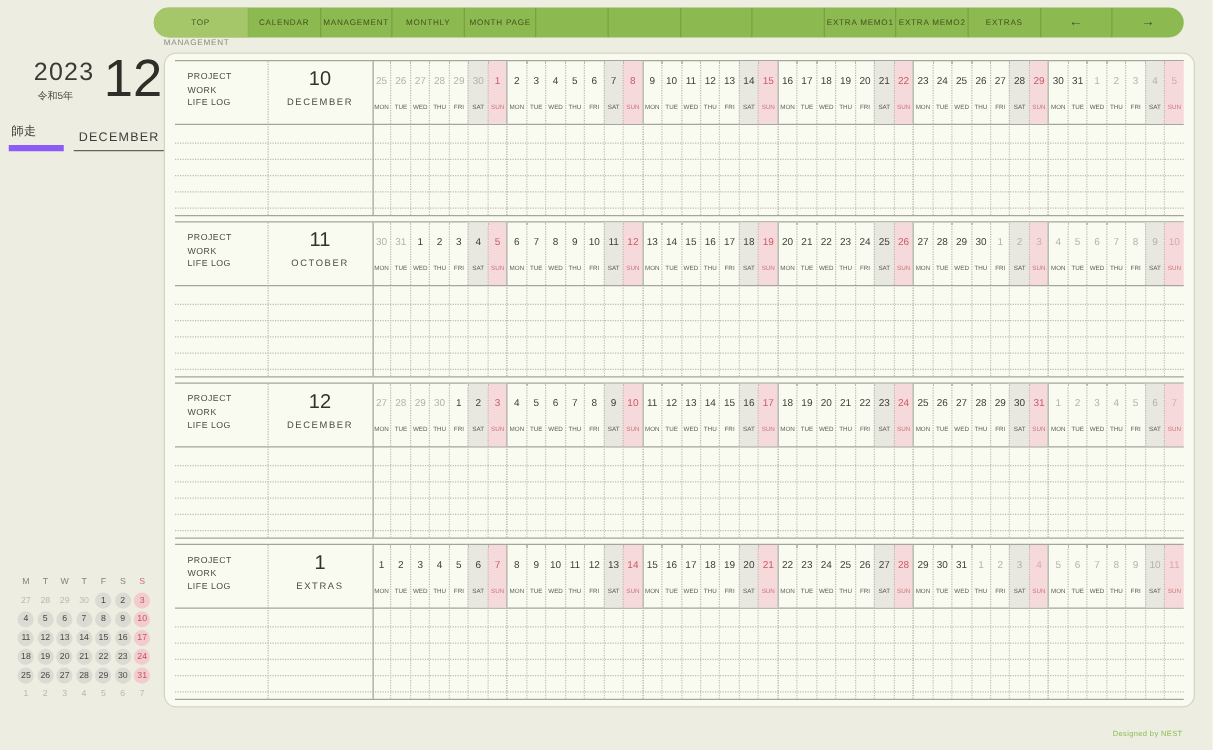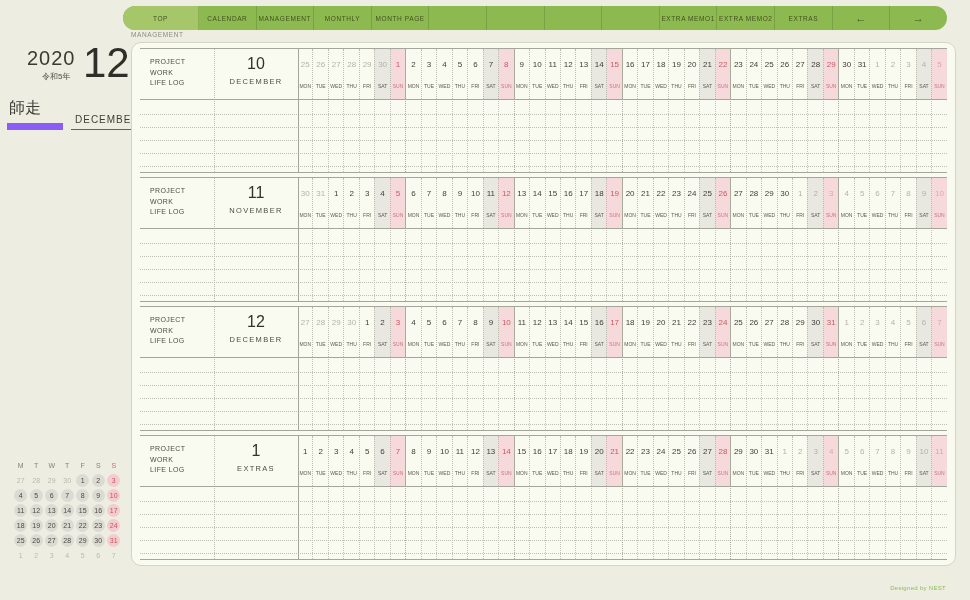--- a/index.html
+++ b/index.html
@@ -22,24 +22,24 @@
     white-space:nowrap;cursor:default;
   }
   .tabcell:last-child{border-right:none;}
   .tabcell.first{flex:0 0 76px;}
   .tabcell.active{background:#a5c76a;border-radius:12px 0 0 12px;}
   .tabcell.arrow{font-size:11px;}
   
   .page-label{position:absolute;left:131px;top:31px;font-size:6.5px;letter-spacing:.6px;color:#8b8b80;}
   
   .t-year{position:absolute;left:27px;top:47px;font-size:20px;letter-spacing:1px;color:#3b3b33;}
-  .t-era{position:absolute;left:30px;top:71px;font-size:8px;color:#4a4a42;margin-left:12px;}
+  .t-era{position:absolute;left:30px;top:71px;font-size:8px;color:#4a4a42;}
   .t-num{position:absolute;left:83px;top:42px;font-size:42px;line-height:1;color:#2f2f29;}
   .t-row{position:absolute;left:7px;top:98px;display:flex;align-items:flex-end;}
-  .t-jp{display:inline-block;font-size:16px;color:#3e3e37;border-bottom:7px solid #8b5cf6;padding:0 22px 4px 2px;}
+  .t-jp{display:inline-block;font-size:10px;color:#3e3e37;border-bottom:5px solid #8b5cf6;padding:0 22px 4px 2px;}
   .t-en{display:inline-block;font-size:10px;letter-spacing:1px;color:#3e3e37;border-bottom:1px solid #63635a;padding:0 4px 4px 4px;margin-left:8px;}
   
   .minical{position:absolute;left:13px;top:458px;width:110px;}
   .mc-row{display:flex;height:15px;}
   .mc-cell{flex:0 0 15.5px;text-align:center;font-size:7px;line-height:15px;color:#4a4a42;position:relative;}
   .mc-head{color:#83837a;}
   .mc-head.red{color:#cb6a72;}
   .mc-circ{display:inline-block;width:13px;height:13px;line-height:13px;border-radius:50%;background:#dbdbd4;margin-top:1px;}
   .mc-circ.pink{background:#f2ccce;color:#c4555e;}
   .mc-out{color:#b9b9af;}
@@ -98,21 +98,21 @@
     <div class="tabcell"></div>
     <div class="tabcell">EXTRA MEMO1</div>
     <div class="tabcell">EXTRA MEMO2</div>
     <div class="tabcell">EXTRAS</div>
     <div class="tabcell arrow">←</div>
     <div class="tabcell arrow">→</div>
   </div>
 
 <div class="page-label">MANAGEMENT</div>
 
-<div class="t-year">2020</div>
+<div class="t-year">2023</div>
 <div class="t-era">令和5年</div>
 <div class="t-num">12</div>
 <div class="t-row">
   <span class="t-jp">師走</span>
   <span class="t-en">DECEMBER</span>
 </div>
 
 <div class="minical">
     <div class="mc-row">
       <div class="mc-cell mc-head">M</div>
@@ -419,21 +419,21 @@
       </div>
       <div class="mblock">
         <div class="mhead">
           <div class="lblcol">
             <div>PROJECT</div>
             <div>WORK</div>
             <div>LIFE LOG</div>
           </div>
           <div class="moncol">
             <div class="mon-num">11</div>
-            <div class="mon-name">NOVEMBER</div>
+            <div class="mon-name">OCTOBER</div>
           </div>
           <div class="dgrid">
             <div class="dcol nb">
               <div class="dnum out">30</div>
               <div class="dwd">MON</div>
             </div>
             <div class="dcol">
               <div class="dnum out">31</div>
               <div class="dwd">TUE</div>
             </div>

